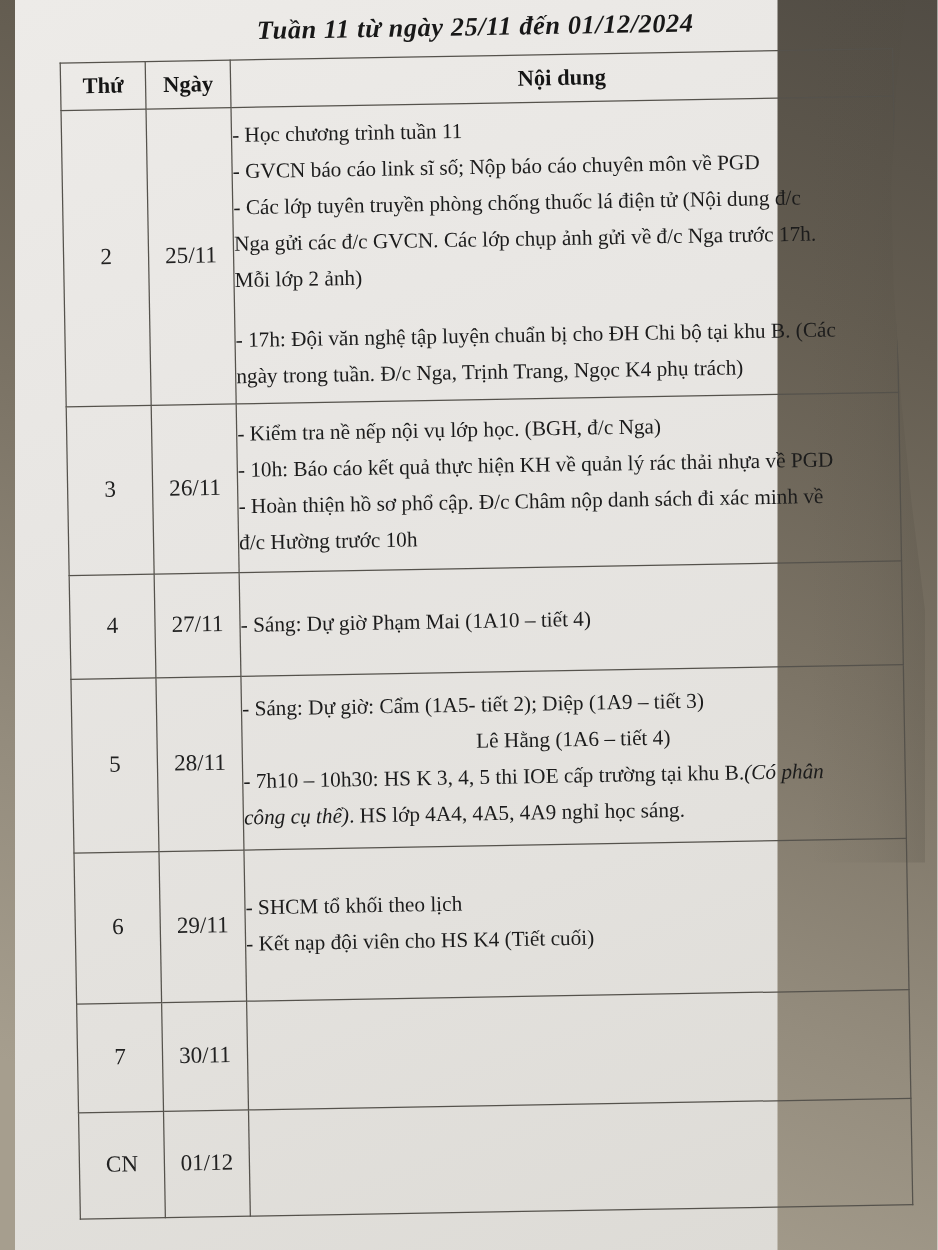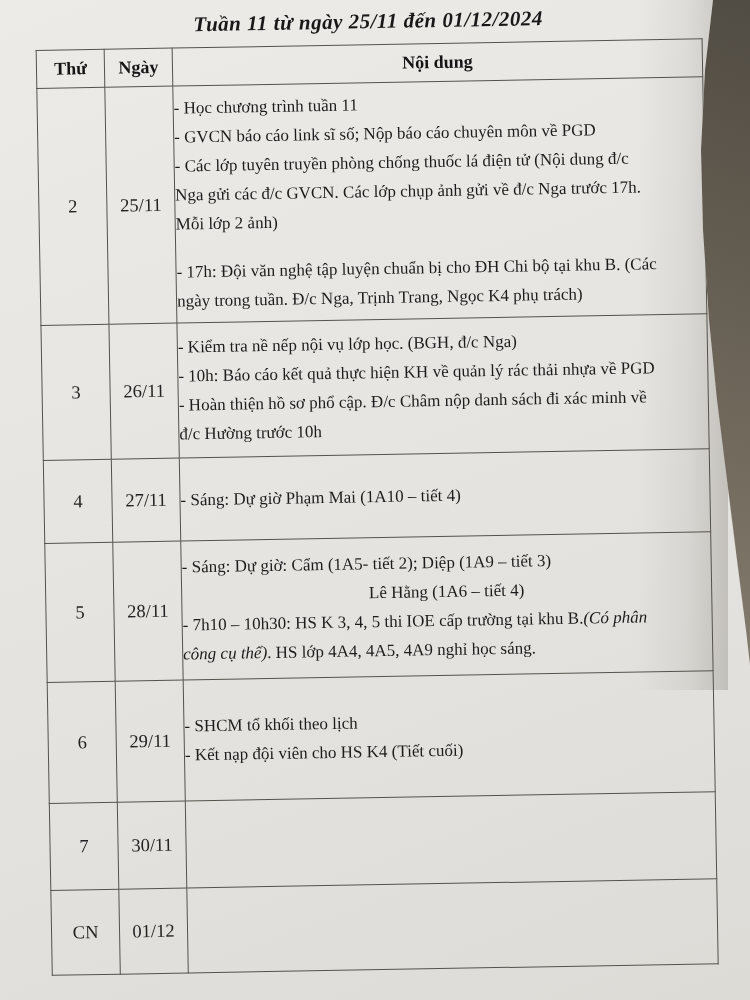--- a/index.html
+++ b/index.html
@@ -3,21 +3,21 @@
 <meta charset="utf-8">
 <style>
   html,body{margin:0;padding:0;}
   body{
     width:750px;height:1000px;overflow:hidden;position:relative;
     background:linear-gradient(200deg,#514c44 0%,#645d51 22%,#7b7365 45%,#948c7d 68%,#a69e8e 88%);
     font-family:"Liberation Serif", serif;
   }
   
   .paper{
-    position:absolute;left:0;top:0;width:750px;height:1000px;
+    position:absolute;left:12px;top:0;width:610px;height:1000px;
     background:linear-gradient(160deg,#edebe8 0%,#e8e6e3 35%,#e3e1dd 70%,#dddbd6 100%);
     clip-path:polygon(0 0,713px 0,705px 70px,701px 150px,703px 230px,709px 320px,717px 400px,727px 480px,737px 560px,746px 630px,750px 665px,750px 1000px,0 1000px);
   }
   .edge-shade{
     position:absolute;left:636px;top:0;width:92px;height:690px;pointer-events:none;
     background:linear-gradient(to right,rgba(80,75,65,0) 0%,rgba(80,75,65,0.08) 55%,rgba(80,75,65,0.22) 100%);
   }
   .content{
     position:absolute;left:36px;top:10px;width:666px;
     transform:rotate(-1deg);transform-origin:0 60px;

